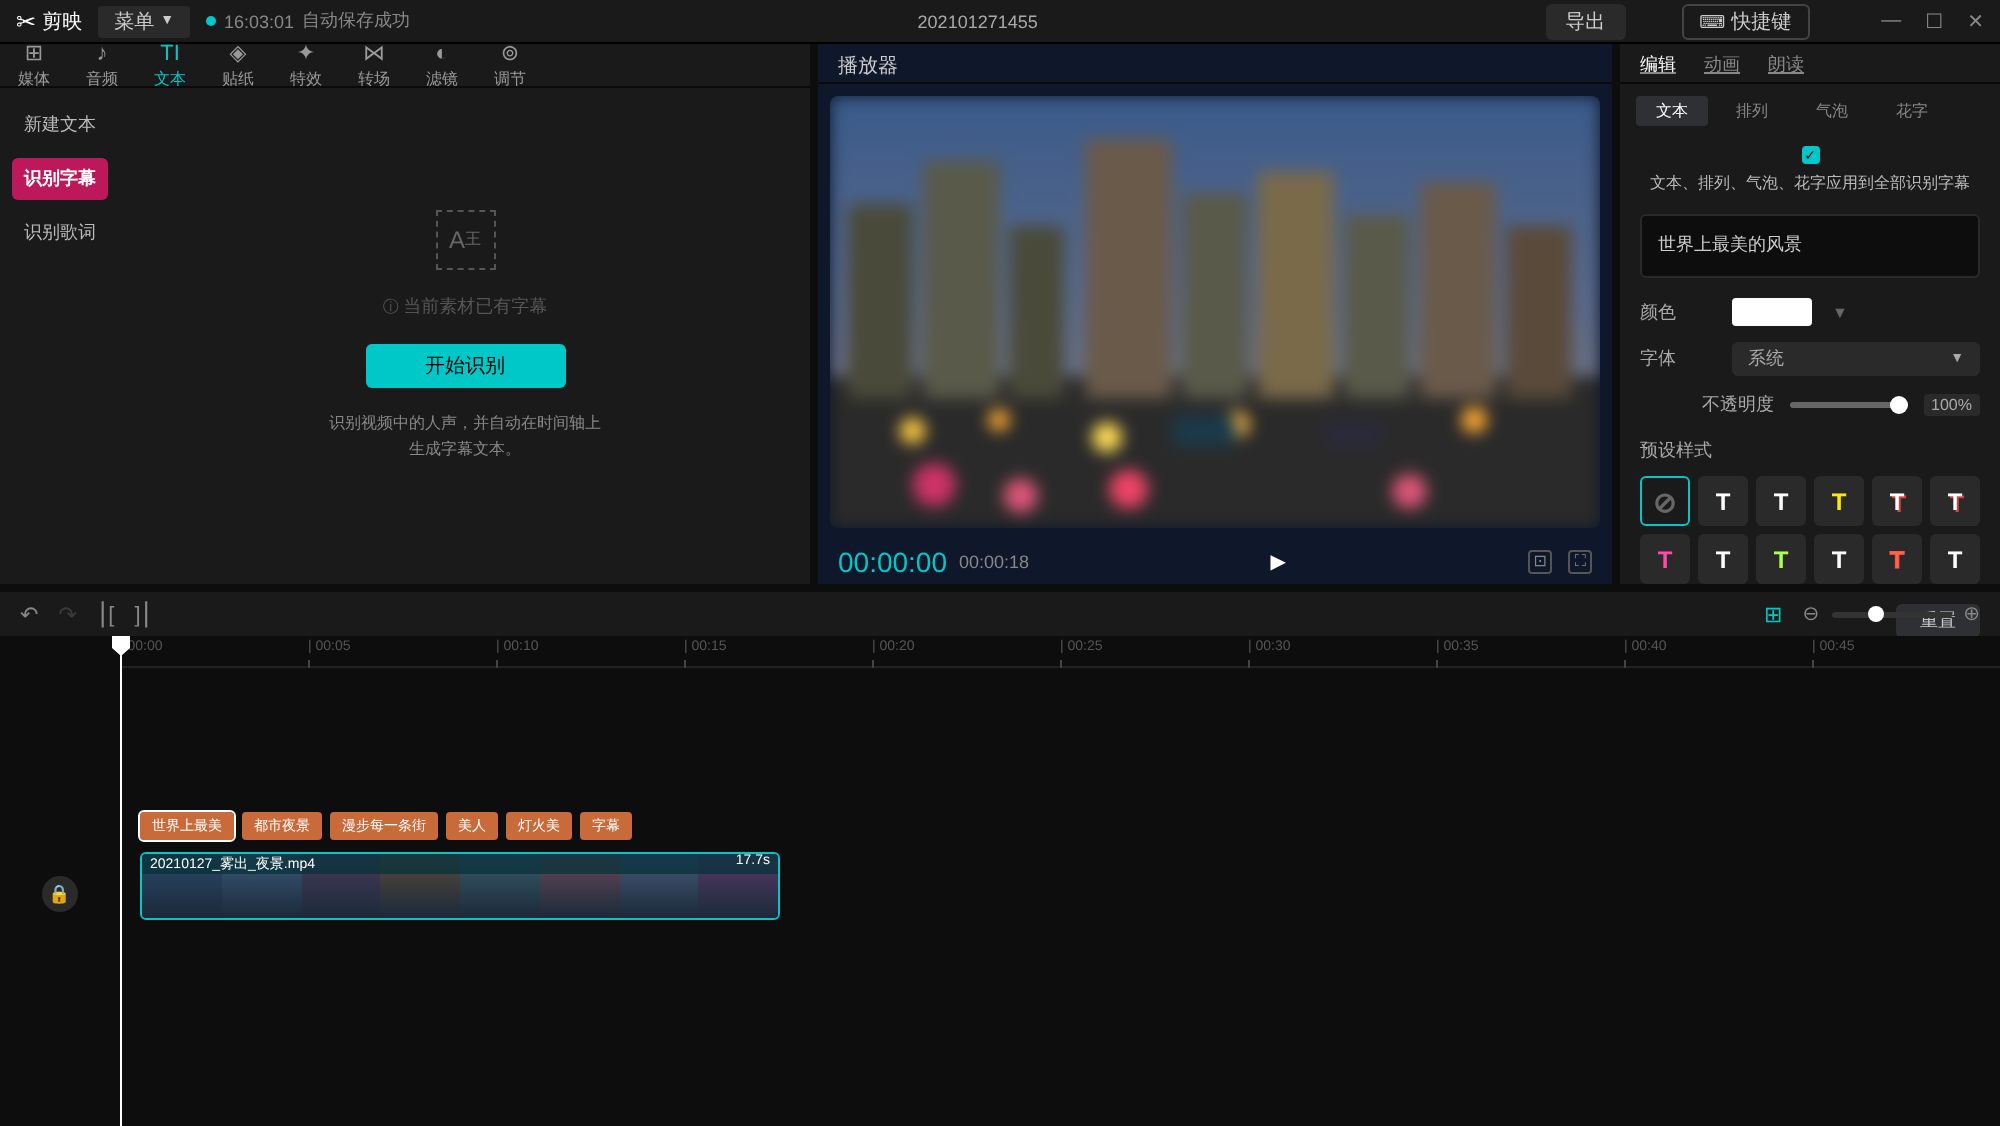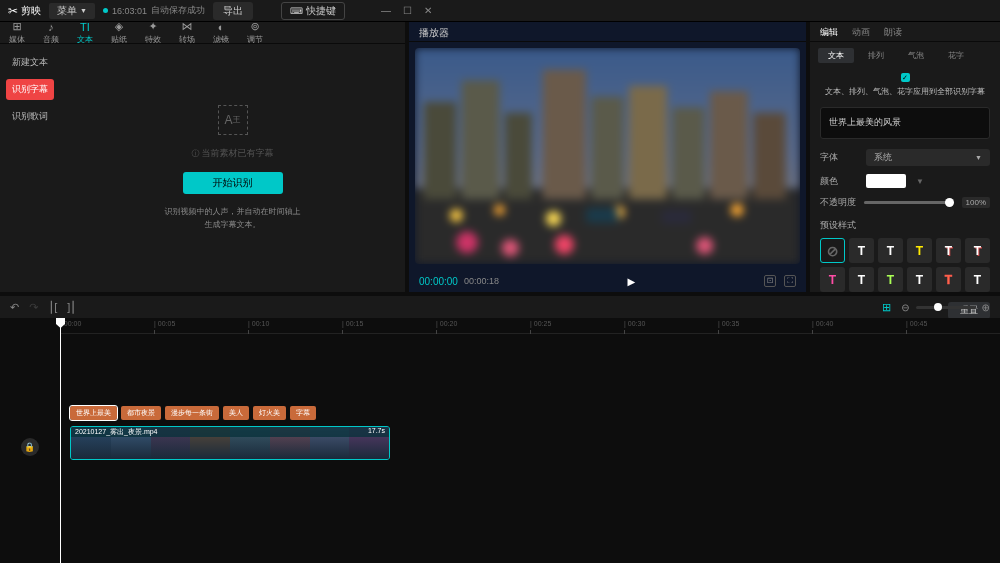--- a/index.html
+++ b/index.html
@@ -19,56 +19,56 @@
 .main-area { display: flex; height: 270px; gap: 4px; padding: 0; }
 .left-panel { width: 405px; background: #1a1a1a; display: flex; }
 .left-tabs { height: 22px; display: flex; background: #1a1a1a; border-bottom: 1px solid #0a0a0a; }
 .left-tab { width: 34px; display: flex; flex-direction: column; align-items: center; justify-content: center; gap: 1px; cursor: pointer; font-size: 8px; color: #999; }
 .left-tab.active { color: #00c8c8; }
 .left-tab .ic { font-size: 11px; }
 .left-col { width: 100%; display: flex; flex-direction: column; }
 .left-body { flex: 1; display: flex; }
 .left-side { width: 60px; padding: 8px 6px; display: flex; flex-direction: column; gap: 6px; }
 .side-item { padding: 4px 6px; border-radius: 3px; cursor: pointer; font-size: 9px; color: #bbb; text-align: right; }
-.side-item.active { background: #ef4444; color: #fff; }
+.side-item.active { background: #be185d; color: #fff; font-weight: bold; }
 .left-content { flex: 1; display: flex; flex-direction: column; align-items: center; justify-content: center; gap: 12px; }
 .placeholder-box { width: 30px; height: 30px; border: 1px dashed #555; display: flex; align-items: center; justify-content: center; color: #666; font-size: 12px; }
 .placeholder-text { color: #555; font-size: 9px; }
 .action-btn { background: #00c8c8; color: #000; padding: 4px 30px; border-radius: 3px; cursor: pointer; font-size: 10px; }
 .hint-text { color: #888; font-size: 8px; text-align: center; line-height: 1.6; }
 
 .player-panel { flex: 1; background: #0f172a; display: flex; flex-direction: column; }
 .player-header { height: 20px; padding: 4px 10px; font-size: 10px; color: #ccc; border-bottom: 1px solid #0a0a0a; }
 .player-video { flex: 1; margin: 6px; border-radius: 4px; overflow: hidden; position: relative; }
 .city-scene { width: 100%; height: 100%; filter: blur(4px); }
 .player-controls { height: 22px; display: flex; align-items: center; padding: 0 10px; gap: 6px; }
-.time-cur { color: #00c8c8; font-size: 10px; }
+.time-cur { color: #00c8c8; font-size: 14px; }
 .time-dur { color: #888; font-size: 9px; }
 .player-controls .spacer { flex: 1; }
 .player-controls .play { color: #fff; font-size: 10px; cursor: pointer; }
 .player-controls .right-ic { display: flex; gap: 8px; color: #888; }
 .ic-box { border: 1px solid #555; font-size: 8px; padding: 0 2px; border-radius: 2px; cursor: pointer; }
 
 .right-panel { width: 190px; background: #1a1a1a; display: flex; flex-direction: column; }
-.right-tabs-top { height: 20px; display: flex; padding: 4px 10px; gap: 14px; font-size: 9px; color: #888; border-bottom: 1px solid #0a0a0a; }
+.right-tabs-top { height: 20px; display: flex; padding: 4px 10px; gap: 14px; font-size: 9px; color: #888; border-bottom: 1px solid #0a0a0a; text-decoration: underline; }
 .right-tabs-top span { cursor: pointer; }
 .right-tabs-top span.active { color: #fff; }
 .right-tabs-sub { display: flex; gap: 4px; padding: 6px 8px; font-size: 8px; }
 .sub-tab { padding: 2px 10px; color: #888; cursor: pointer; border-radius: 2px; }
 .sub-tab.active { background: #2e3033; color: #fff; }
 .right-check { padding: 4px 10px; font-size: 8px; color: #bbb; display: flex; align-items: center; gap: 4px; flex-direction: column; }
 .right-check .cb { width: 9px; height: 9px; background: #00c8c8; border-radius: 2px; display: flex; align-items: center; justify-content: center; color: #000; font-size: 7px; }
 .text-input { margin: 6px 10px; background: #0d0d0d; border: 1px solid #2a2a2a; padding: 8px; font-size: 9px; color: #ccc; min-height: 32px; border-radius: 3px; }
 .prop-row { display: flex; align-items: center; padding: 4px 10px; gap: 10px; font-size: 9px; color: #aaa; }
 .prop-row .label { width: 36px; }
 .prop-row .select { background: #2a2a2a; padding: 2px 8px; border-radius: 3px; flex: 1; display: flex; justify-content: space-between; align-items: center; cursor: pointer; }
 .prop-row .color-sw { width: 40px; height: 14px; background: #fff; border-radius: 2px; cursor: pointer; }
 .prop-row .arrow { color: #666; font-size: 8px; }
 .slider-row { display: flex; align-items: center; padding: 4px 10px; gap: 8px; font-size: 9px; color: #aaa; }
-.slider-row .label { width: 36px; }
+.slider-row .label { width: 36px; margin-left: 31px; }
 .slider-track { flex: 1; height: 3px; background: #333; position: relative; border-radius: 2px; cursor: pointer; }
 .slider-fill { position: absolute; left: 0; top: 0; height: 100%; width: 100%; background: #666; border-radius: 2px; }
 .slider-thumb { position: absolute; right: 0; top: -3px; width: 9px; height: 9px; background: #fff; border-radius: 50%; }
 .slider-val { font-size: 8px; color: #aaa; background: #2a2a2a; padding: 1px 4px; border-radius: 2px; }
 .preset-label { padding: 6px 10px 2px; font-size: 9px; color: #aaa; }
 .preset-grid { display: grid; grid-template-columns: repeat(6, 1fr); gap: 4px; padding: 4px 10px; }
 .preset-item { aspect-ratio: 1; background: #2a2a2a; border-radius: 3px; display: flex; align-items: center; justify-content: center; font-size: 12px; font-weight: bold; cursor: pointer; }
 .preset-item.none { color: #666; font-size: 14px; border: 1px solid #555; background: transparent; }
 .preset-item.sel { border: 1px solid #00c8c8; }
 .right-footer { padding: 6px 10px; display: flex; justify-content: flex-end; }
@@ -110,20 +110,21 @@
   </div>
   <div class="menu-btn">
     <span>菜单</span>
       <span style="font-size:7px">▼</span>
   </div>
   <div class="status">
     <span class="dot"></span>
     <span>16:03:01</span>
     <span>自动保存成功</span>
   </div>
+  <div class="center">202101271455</div>
   <div class="right">
     <div class="export-btn">导出</div>
     <div class="shortcut-btn">
       <span style="font-size:9px">⌨</span>
         <span>快捷键</span>
     </div>
     <div class="win-controls">
       <span>—</span>
       <span>☐</span>
       <span>✕</span>
@@ -249,30 +250,30 @@
         <span class="sub-tab">排列</span>
         <span class="sub-tab">气泡</span>
         <span class="sub-tab">花字</span>
       </div>
     <div class="right-check">
       <span class="cb">✓</span>
         <span>文本、排列、气泡、花字应用到全部识别字幕</span>
     </div>
     <div class="text-input">世界上最美的风景</div>
     <div class="prop-row">
+      <span class="label">颜色</span>
+      <div class="color-sw"></div>
+      <span class="arrow">▼</span>
+    </div>
+    <div class="prop-row">
       <span class="label">字体</span>
       <div class="select">
         <span>系统</span>
           <span style="font-size:7px">▼</span>
       </div>
-    </div>
-    <div class="prop-row">
-      <span class="label">颜色</span>
-      <div class="color-sw"></div>
-      <span class="arrow">▼</span>
     </div>
     <div class="slider-row">
       <span class="label">不透明度</span>
       <div class="slider-track">
         <div class="slider-fill"></div>
           <div class="slider-thumb"></div>
       </div>
       <span class="slider-val">100%</span>
     </div>
     <div class="preset-label">预设样式</div>

